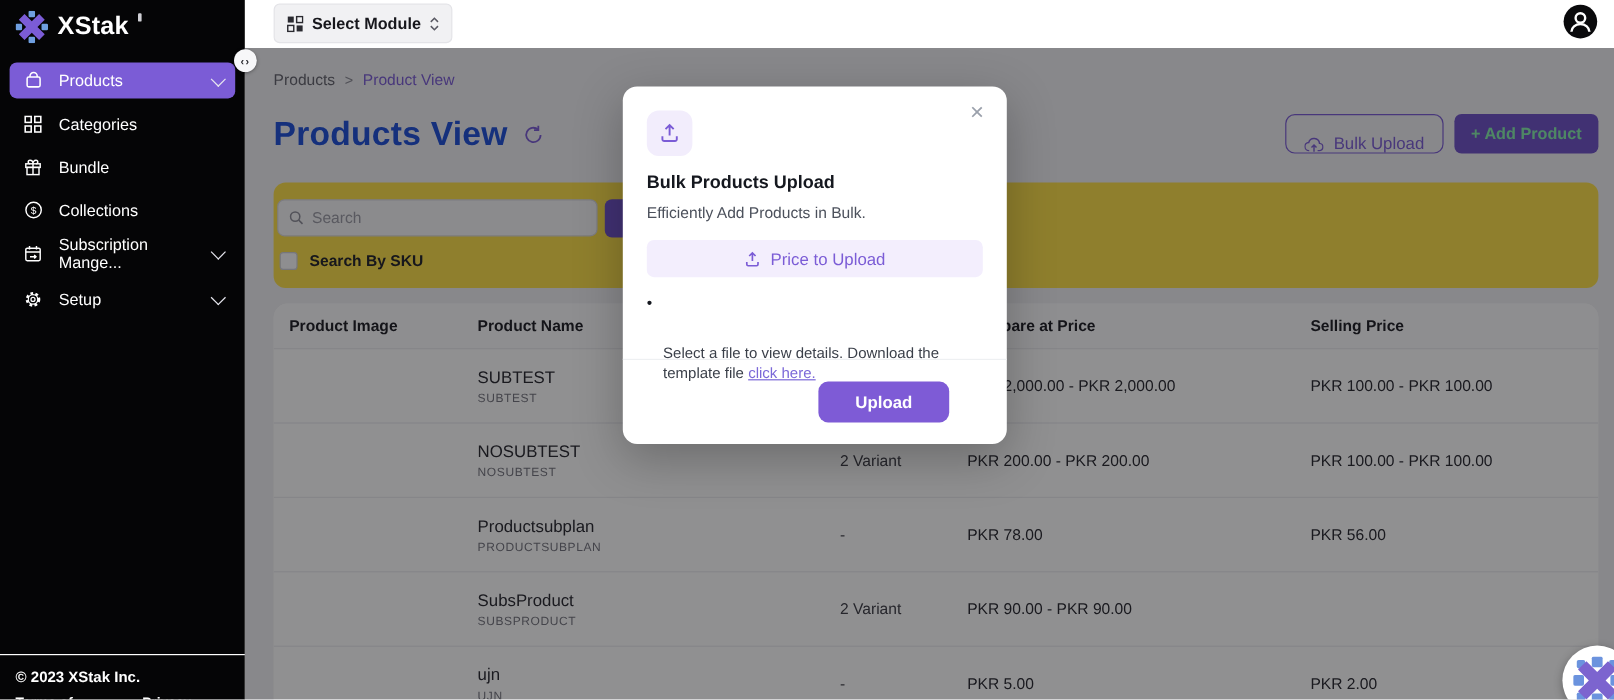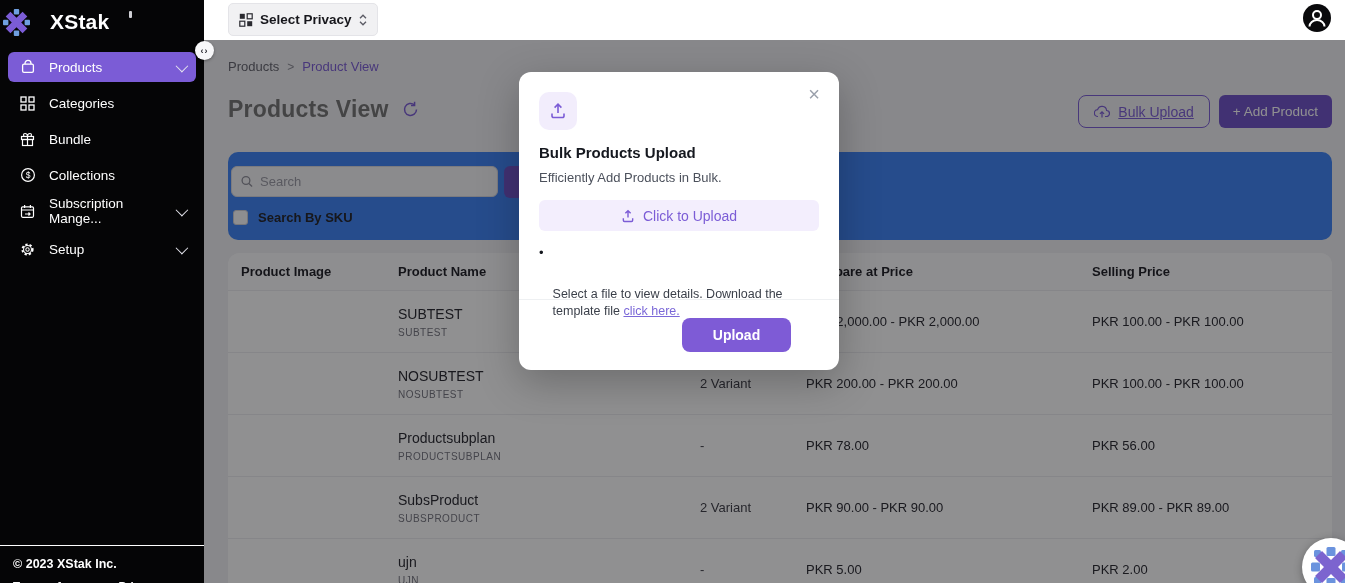--- a/index.html
+++ b/index.html
@@ -3,21 +3,21 @@
 <meta charset="utf-8">
 <style>
   * { margin:0; padding:0; box-sizing:border-box; }
   html,body { width:1345px; height:583px; }
   body {
     position:relative; overflow:hidden; background:#fff;
     font-family:"Liberation Sans", sans-serif; -webkit-font-smoothing:antialiased;
   }
   
   .sidebar { position:absolute; left:0; top:0; bottom:0; width:204px; background:#050506; z-index:30; }
-  .logo { display:flex; align-items:flex-start; gap:20px; padding:9px 0 0 3px; }
+  .logo { display:flex; align-items:flex-start; gap:8px; padding:9px 0 0 13px; }
   .logo-text { color:#fff; font-size:21px; font-weight:bold; letter-spacing:.2px; line-height:26px; }
   .logo-tick { width:3px; height:7px; background:#cfcfd4; border-radius:1px; margin-top:2px; }
   .nav { margin-top:16px; }
   .nav-item {
     height:30px; margin:0 8px 6px 8px; padding:0 11px; border-radius:6px;
     display:flex; align-items:center; gap:13px; color:#fff; font-size:13.5px; cursor:pointer;
   }
   .nav-item .lbl { flex:1; }
   .nav-item.active { background:#7b5cd6; }
   .nav-icon { width:17px; height:17px; flex:0 0 17px; display:flex; align-items:center; justify-content:center; }
@@ -41,32 +41,32 @@
     box-shadow:0 1px 3px rgba(0,0,0,.35); z-index:40; display:flex; align-items:center; justify-content:center;
     font-size:9px; color:#2a2a30; letter-spacing:1px; cursor:pointer; font-weight:bold;
   }
   
   .content { position:absolute; left:204px; right:0; top:40px; bottom:0; background:#f1f1f4; overflow:hidden; }
   .breadcrumb { position:absolute; left:24px; top:19px; display:flex; gap:8px; font-size:13px; align-items:center; }
   .bc-root { color:#63636d; cursor:pointer; }
   .bc-sep { color:#8b8b95; font-size:12px; }
   .bc-current { color:#7b5cd6; cursor:pointer; }
   .page-title-row { position:absolute; left:24px; top:56px; display:flex; align-items:center; gap:13px; }
-  .page-title { font-size:23px; font-weight:600; color:#737373; letter-spacing:.2px; }
+  .page-title { font-size:28px; font-weight:600; color:#1d4ed8; letter-spacing:.2px; }
   .hdr-actions { position:absolute; right:13px; top:55px; display:flex; gap:9px; }
   .btn-bulk {
     height:33px; padding:0 15px; border:1px solid #7b5cd6; border-radius:8px; background:transparent;
-    color:#7b5cd6; font-size:14px; display:flex; align-items:center; gap:8px; cursor:pointer;text-decoration:underline;
+    color:#7b5cd6; font-size:14px; display:flex; align-items:flex-end; gap:8px; cursor:pointer;
   }
   .btn-add {
-    height:33px; padding:0 14px; border:none; border-radius:6px; background:#6e50c8; color:#ffffff;
-    font-size:13.5px; font-weight:400; display:flex; align-items:center; cursor:pointer;
-  }
-  
-  .filter-card { position:absolute; left:24px; right:13px; top:112px; height:88px; background:#3b82f6; border-radius:10px; }
+    height:33px; padding:0 14px; border:none; border-radius:6px; background:#6e50c8; color:#86efac;
+    font-size:13.5px; font-weight:700; display:flex; align-items:center; cursor:pointer;
+  }
+  
+  .filter-card { position:absolute; left:24px; right:13px; top:112px; height:88px; background:#fde047; border-radius:10px; }
   .search-box {
     position:absolute; left:3px; top:14px; width:267px; height:31px; background:#f6f6f8;
     border:1px solid #d9d9df; border-radius:6px; display:flex; align-items:center; gap:7px; padding:0 9px;
   }
   .search-box input { border:none; outline:none; background:transparent; font-size:13px; color:#33333a; width:100%;
     font-family:"Liberation Sans", sans-serif; }
   .search-box input::placeholder { color:#9a9aa4; }
   .search-submit { position:absolute; left:276px; top:14px; width:78px; height:32px; background:#6e50c8;
     border:none; border-radius:6px; cursor:pointer; }
   .sku-row { position:absolute; left:5px; top:58px; display:flex; align-items:center; gap:10px; }
@@ -206,21 +206,21 @@
 </aside>
 
 <header class="topbar">
   <div class="module-btn">
     <svg width="14" height="14" viewBox="0 0 14 14">
       <rect x="0.8" y="0.8" width="5" height="5" fill="#2a2a30"></rect>
       <rect x="8.2" y="0.8" width="5" height="5" fill="none" stroke="#2a2a30" stroke-width="1.2"></rect>
       <rect x="0.8" y="8.2" width="5" height="5" fill="none" stroke="#2a2a30" stroke-width="1.2"></rect>
       <rect x="8.2" y="8.2" width="5" height="5" fill="#2a2a30"></rect>
     </svg>
-    <span class="mlbl">Select Privacy</span>
+    <span class="mlbl">Select Module</span>
     <svg width="8" height="12" viewBox="0 0 8 12">
       <path d="M1 4.2 L4 1.2 L7 4.2" fill="none" stroke="#5a5a64" stroke-width="1.3"></path>
       <path d="M1 7.8 L4 10.8 L7 7.8" fill="none" stroke="#5a5a64" stroke-width="1.3"></path>
     </svg>
   </div>
   <div class="avatar">
     <svg width="28" height="28" viewBox="0 0 28 28">
       <circle cx="14" cy="14" r="13" fill="#0a0a0c"></circle>
       <circle cx="14" cy="11" r="4" fill="none" stroke="#fff" stroke-width="2"></circle>
       <path d="M6.5 22.5 a7.5 6.5 0 0 1 15 0" fill="none" stroke="#fff" stroke-width="2"></path>
@@ -319,21 +319,20 @@
     </div>
 
     <div class="t-grid t-row">
       <span></span>
       <span>
         <div class="p-name">SubsProduct</div>
         <div class="p-sku">SUBSPRODUCT</div>
       </span>
       <span class="p-variant">2 Variant</span>
       <span class="p-price">PKR 90.00 - PKR 90.00</span>
-      <span class="p-price">PKR 89.00 - PKR 89.00</span>
     </div>
 
     <div class="t-grid t-row">
       <span></span>
       <span>
         <div class="p-name">ujn</div>
         <div class="p-sku">UJN</div>
       </span>
       <span class="p-variant">-</span>
       <span class="p-price">PKR 5.00</span>
@@ -352,21 +351,21 @@
     </div>
     <span class="modal-close">×</span>
     <div class="modal-title">Bulk Products Upload</div>
     <div class="modal-sub">Efficiently Add Products in Bulk.</div>
 
     <button class="upload-area">
       <svg width="14" height="14" viewBox="0 0 18 18">
         <path d="M9 11 V2.5 M5.6 5.6 L9 2.2 L12.4 5.6" fill="none" stroke="#7b5cd6" stroke-width="1.8"></path>
         <path d="M3 12 V14.5 a1.5 1.5 0 0 0 1.5 1.5 h9 a1.5 1.5 0 0 0 1.5-1.5 V12" fill="none" stroke="#7b5cd6" stroke-width="1.8"></path>
       </svg>
-      <span>Click to Upload</span>
+      <span>Price to Upload</span>
     </button>
 
     <div class="modal-note">
       <span class="bullet">•</span>
       <span class="note-text">
         <span>Select a file to view details. Download the template file</span>
         <a class="note-link">click here.</a>
       </span>
     </div>
 

